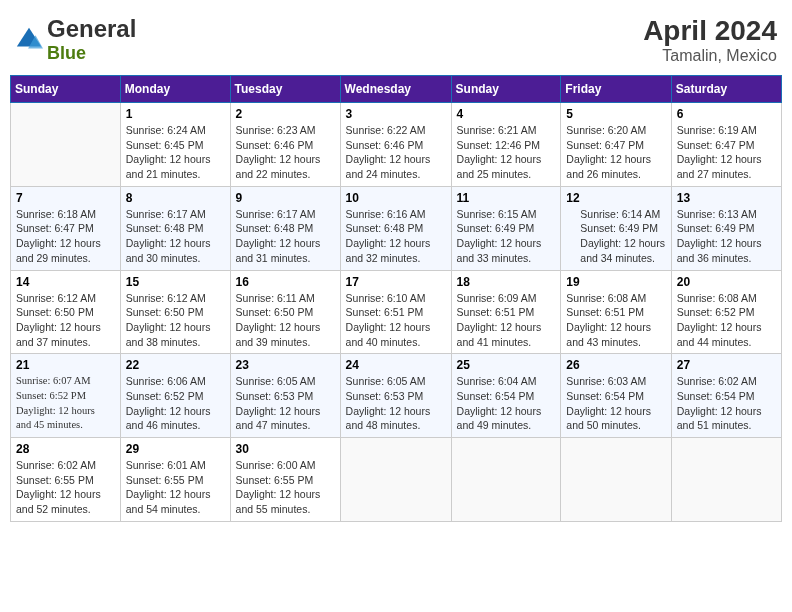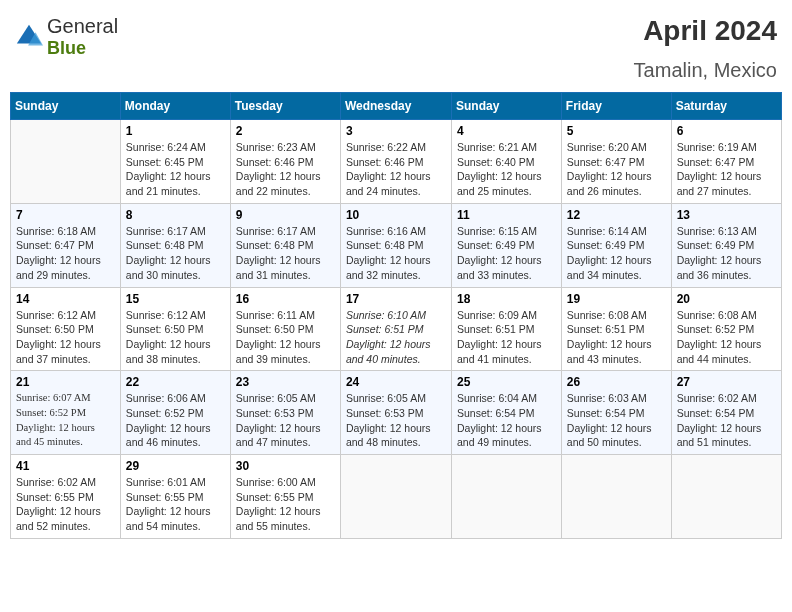--- a/index.html
+++ b/index.html
@@ -16,53 +16,52 @@
       align-items: flex-start;
       margin-bottom: 10px;
       padding: 5px 5px 0 5px;
     }
     .logo {
       display: flex;
       align-items: center;
       gap: 4px;
     }
     .logo-text-general {
-      font-size: 20px;
-      font-weight: normal;
+      font-size: 24px;
+      font-weight: bold;
       color: #333;
     }
     .logo-text-blue {
       font-size: 18px;
       font-weight: bold;
       color: #4d7c0f;
     }
     .logo-icon {
       width: 28px;
       height: 28px;
     }
     .title-area {
       text-align: right;
     }
     .month-title {
       font-size: 28px;
       font-weight: bold;
       color: #333;
     }
     .location-title {
-      font-size: 20px;
+      font-size: 16px;
       color: #555;
-      margin-top: 12px;
     }
     table {
       width: 100%;
       border-collapse: collapse;
       font-size: 11px;
     }
     th {
-      background-color: #0369a1;
+      background-color: #4c1d95;
       color: white;
       padding: 6px 4px;
       text-align: left;
       font-size: 12px;
       border: 1px solid #1a6eb5;
     }
     td {
       border: 1px solid #ccc;
       vertical-align: top;
       padding: 4px 5px;
@@ -139,21 +138,21 @@
         <td>
           <span class="day-num">3</span>
           <div class="day-info" style="white-space: pre-line;">Sunrise: 6:22 AM
 Sunset: 6:46 PM
 Daylight: 12 hours
 and 24 minutes.</div>
         </td>
         <td>
           <span class="day-num">4</span>
           <div class="day-info" style="white-space: pre-line;">Sunrise: 6:21 AM
-Sunset: 6:40 PM
+Sunset: 12:46 PM
 Daylight: 12 hours
 and 25 minutes.</div>
         </td>
         <td>
           <span class="day-num">5</span>
           <div class="day-info" style="white-space: pre-line;">Sunrise: 6:20 AM
 Sunset: 6:47 PM
 Daylight: 12 hours
 and 26 minutes.</div>
         </td>
@@ -196,21 +195,21 @@
         </td>
         <td>
           <span class="day-num">11</span>
           <div class="day-info" style="white-space: pre-line;">Sunrise: 6:15 AM
 Sunset: 6:49 PM
 Daylight: 12 hours
 and 33 minutes.</div>
         </td>
         <td>
           <span class="day-num">12</span>
-          <div class="day-info" style="white-space: pre-line;">Sunrise: 6:14 AM
+          <div class="day-info" style="white-space: pre-line; margin-left: 14px;">Sunrise: 6:14 AM
 Sunset: 6:49 PM
 Daylight: 12 hours
 and 34 minutes.</div>
         </td>
         <td>
           <span class="day-num">13</span>
           <div class="day-info" style="white-space: pre-line;">Sunrise: 6:13 AM
 Sunset: 6:49 PM
 Daylight: 12 hours
 and 36 minutes.</div>
@@ -233,21 +232,21 @@
         </td>
         <td>
           <span class="day-num">16</span>
           <div class="day-info" style="white-space: pre-line;">Sunrise: 6:11 AM
 Sunset: 6:50 PM
 Daylight: 12 hours
 and 39 minutes.</div>
         </td>
         <td>
           <span class="day-num">17</span>
-          <div class="day-info" style="white-space: pre-line; font-style: italic;">Sunrise: 6:10 AM
+          <div class="day-info" style="white-space: pre-line;">Sunrise: 6:10 AM
 Sunset: 6:51 PM
 Daylight: 12 hours
 and 40 minutes.</div>
         </td>
         <td>
           <span class="day-num">18</span>
           <div class="day-info" style="white-space: pre-line;">Sunrise: 6:09 AM
 Sunset: 6:51 PM
 Daylight: 12 hours
 and 41 minutes.</div>
@@ -313,21 +312,21 @@
         <td>
           <span class="day-num">27</span>
           <div class="day-info" style="white-space: pre-line;">Sunrise: 6:02 AM
 Sunset: 6:54 PM
 Daylight: 12 hours
 and 51 minutes.</div>
         </td>
       </tr>
       <tr>
         <td>
-          <span class="day-num">41</span>
+          <span class="day-num">28</span>
           <div class="day-info" style="white-space: pre-line;">Sunrise: 6:02 AM
 Sunset: 6:55 PM
 Daylight: 12 hours
 and 52 minutes.</div>
         </td>
         <td>
           <span class="day-num">29</span>
           <div class="day-info" style="white-space: pre-line;">Sunrise: 6:01 AM
 Sunset: 6:55 PM
 Daylight: 12 hours

